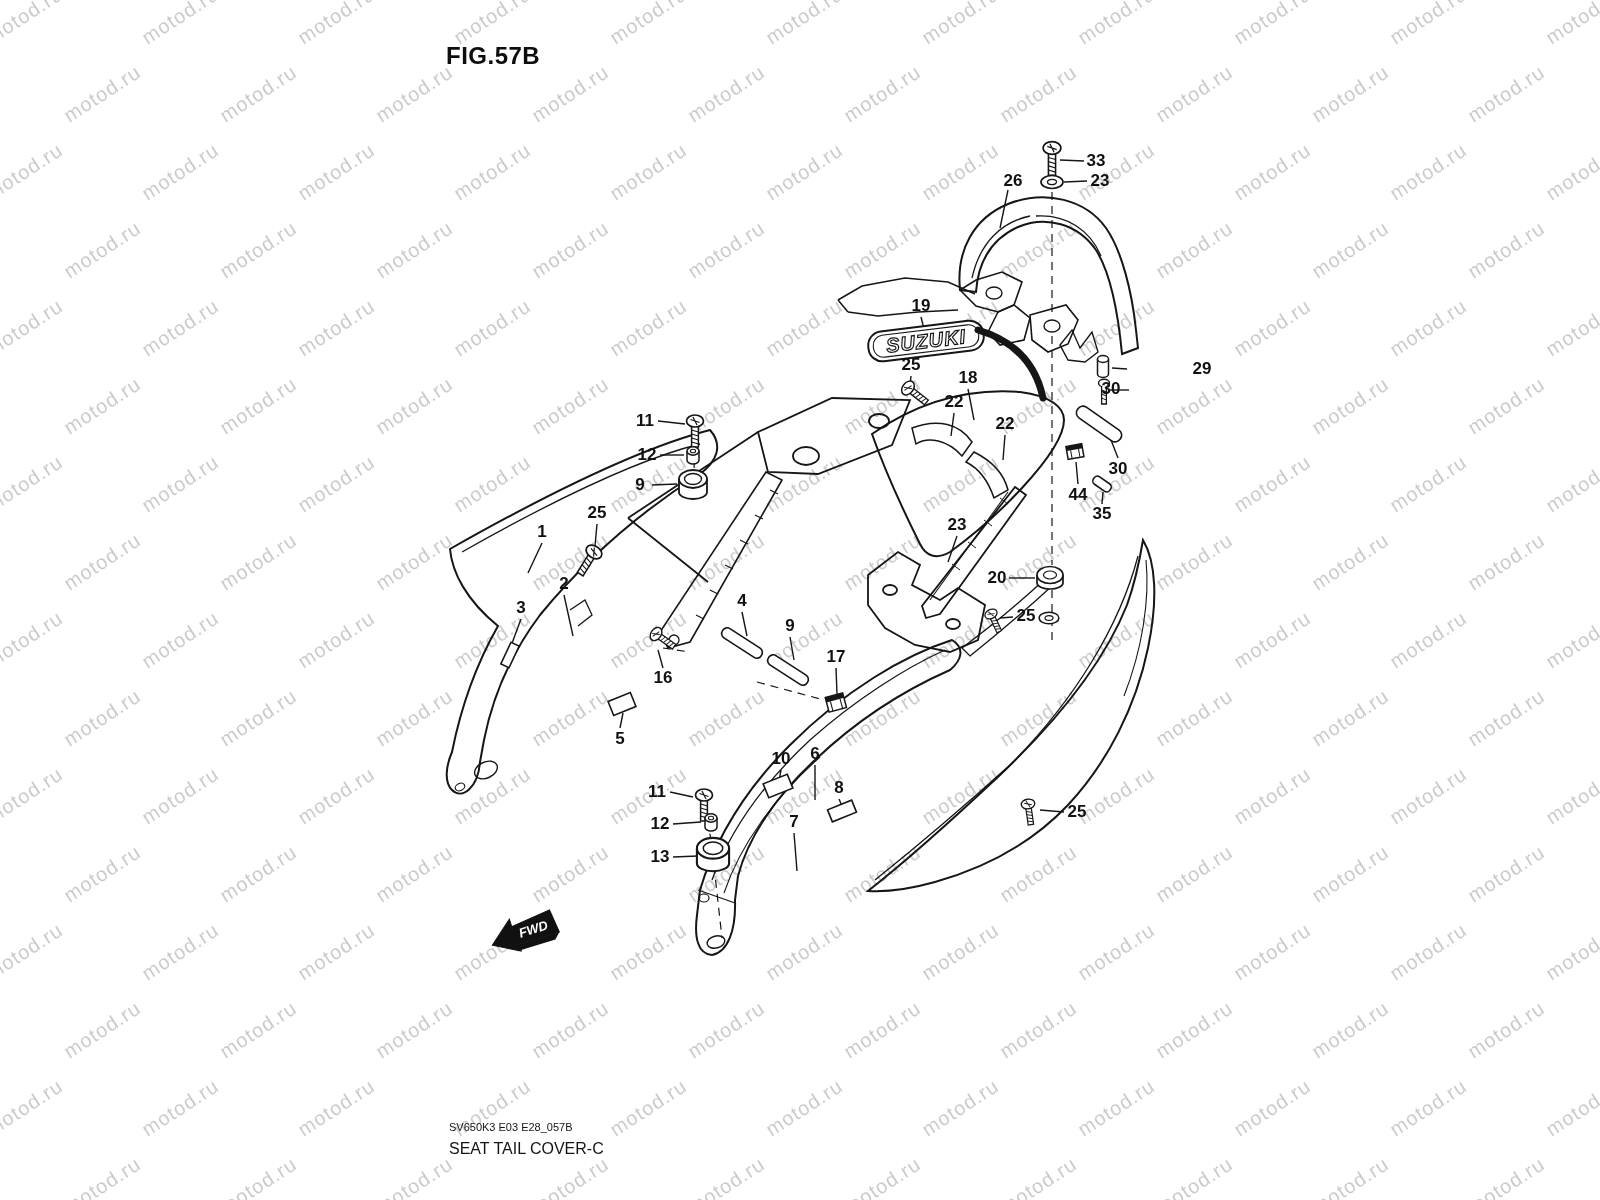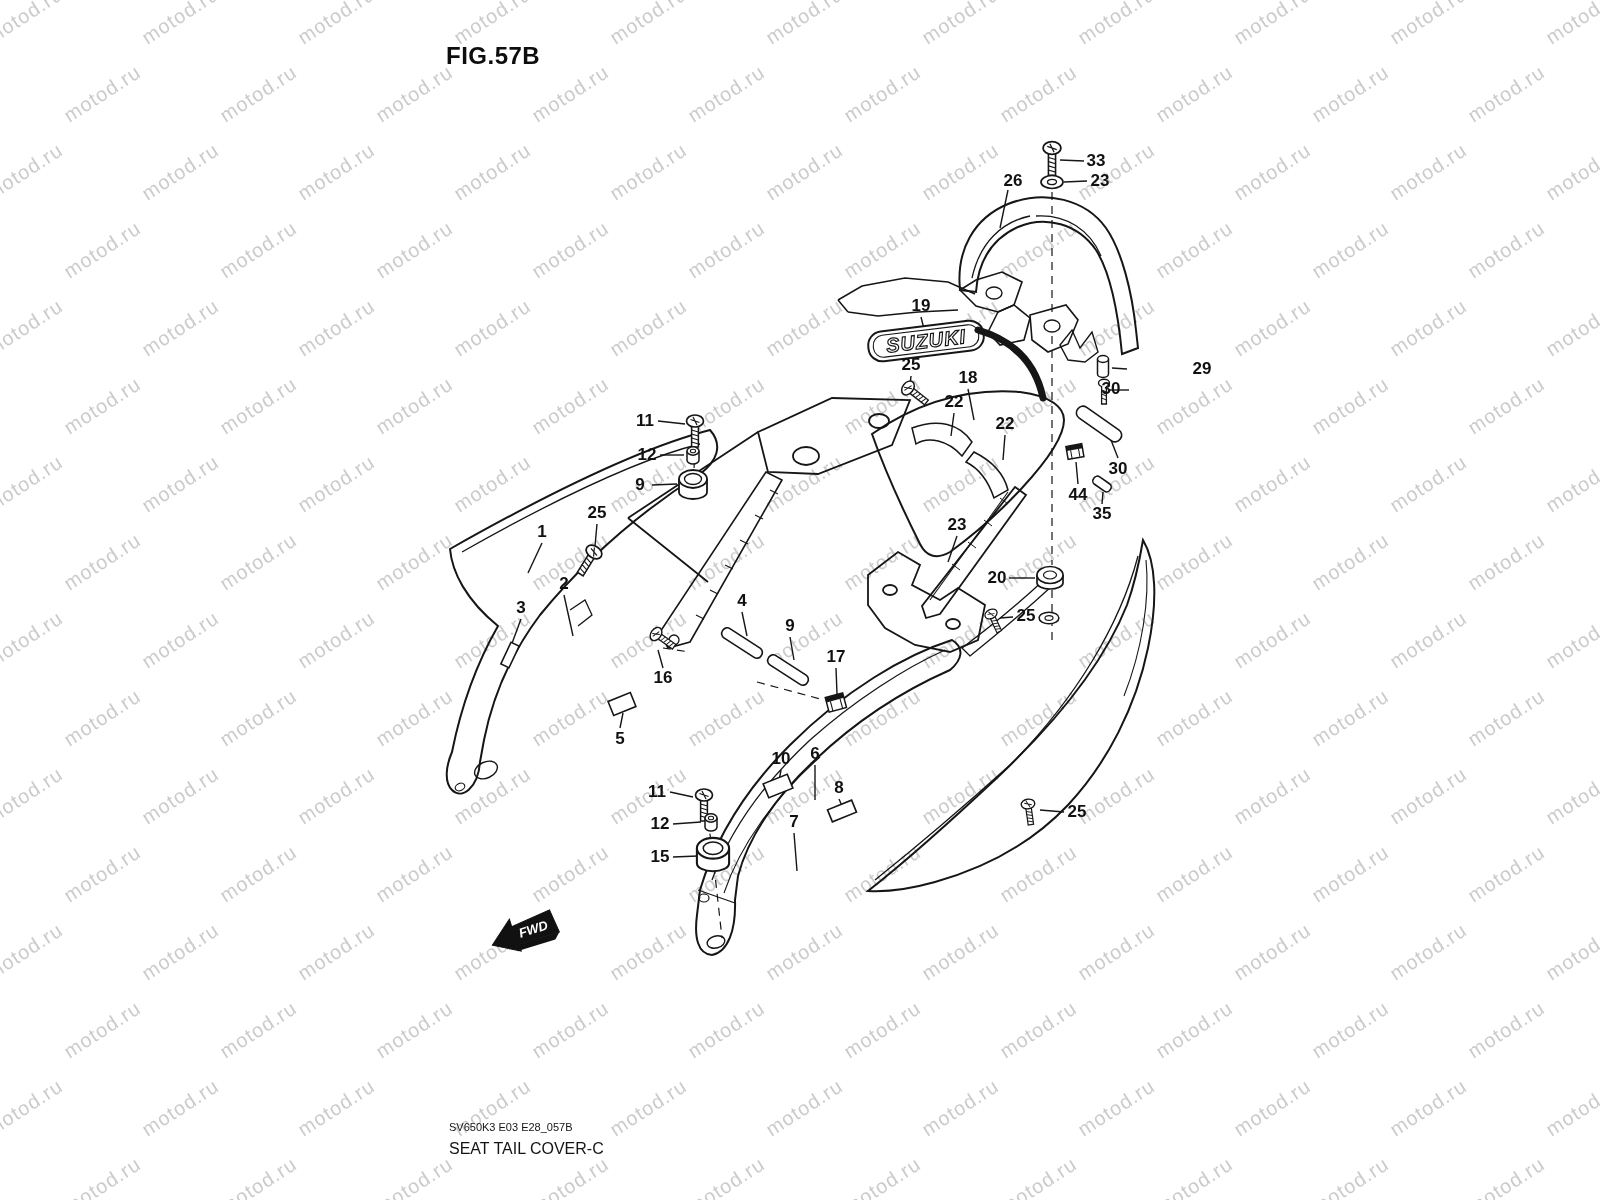--- a/index.html
+++ b/index.html
@@ -424,21 +424,21 @@
     <div class="part-label" style="left: 815px; top: 754px;">6</div>
     <div class="part-label" style="left: 794px; top: 822px;">7</div>
     <div class="part-label" style="left: 839px; top: 788px;">8</div>
     <div class="part-label" style="left: 790px; top: 626px;">9</div>
     <div class="part-label" style="left: 781px; top: 759px;">10</div>
     <div class="part-label" style="left: 645px; top: 421px;">11</div>
     <div class="part-label" style="left: 647px; top: 455px;">12</div>
     <div class="part-label" style="left: 640px; top: 485px;">9</div>
     <div class="part-label" style="left: 657px; top: 792px;">11</div>
     <div class="part-label" style="left: 660px; top: 824px;">12</div>
-    <div class="part-label" style="left: 660px; top: 857px;">15</div>
+    <div class="part-label" style="left: 660px; top: 857px;">13</div>
     <div class="part-label" style="left: 997px; top: 578px;">20</div>
     <div class="part-label" style="left: 663px; top: 678px;">16</div>
     <div class="part-label" style="left: 836px; top: 657px;">17</div>
     <div class="part-label" style="left: 968px; top: 378px;">18</div>
     <div class="part-label" style="left: 921px; top: 306px;">19</div>
     <div class="part-label" style="left: 1118px; top: 469px;">30</div>
     <div class="part-label" style="left: 1102px; top: 514px;">35</div>
     <div class="part-label" style="left: 954px; top: 402px;">22</div>
     <div class="part-label" style="left: 1005px; top: 424px;">22</div>
     <div class="part-label" style="left: 957px; top: 525px;">23</div>

